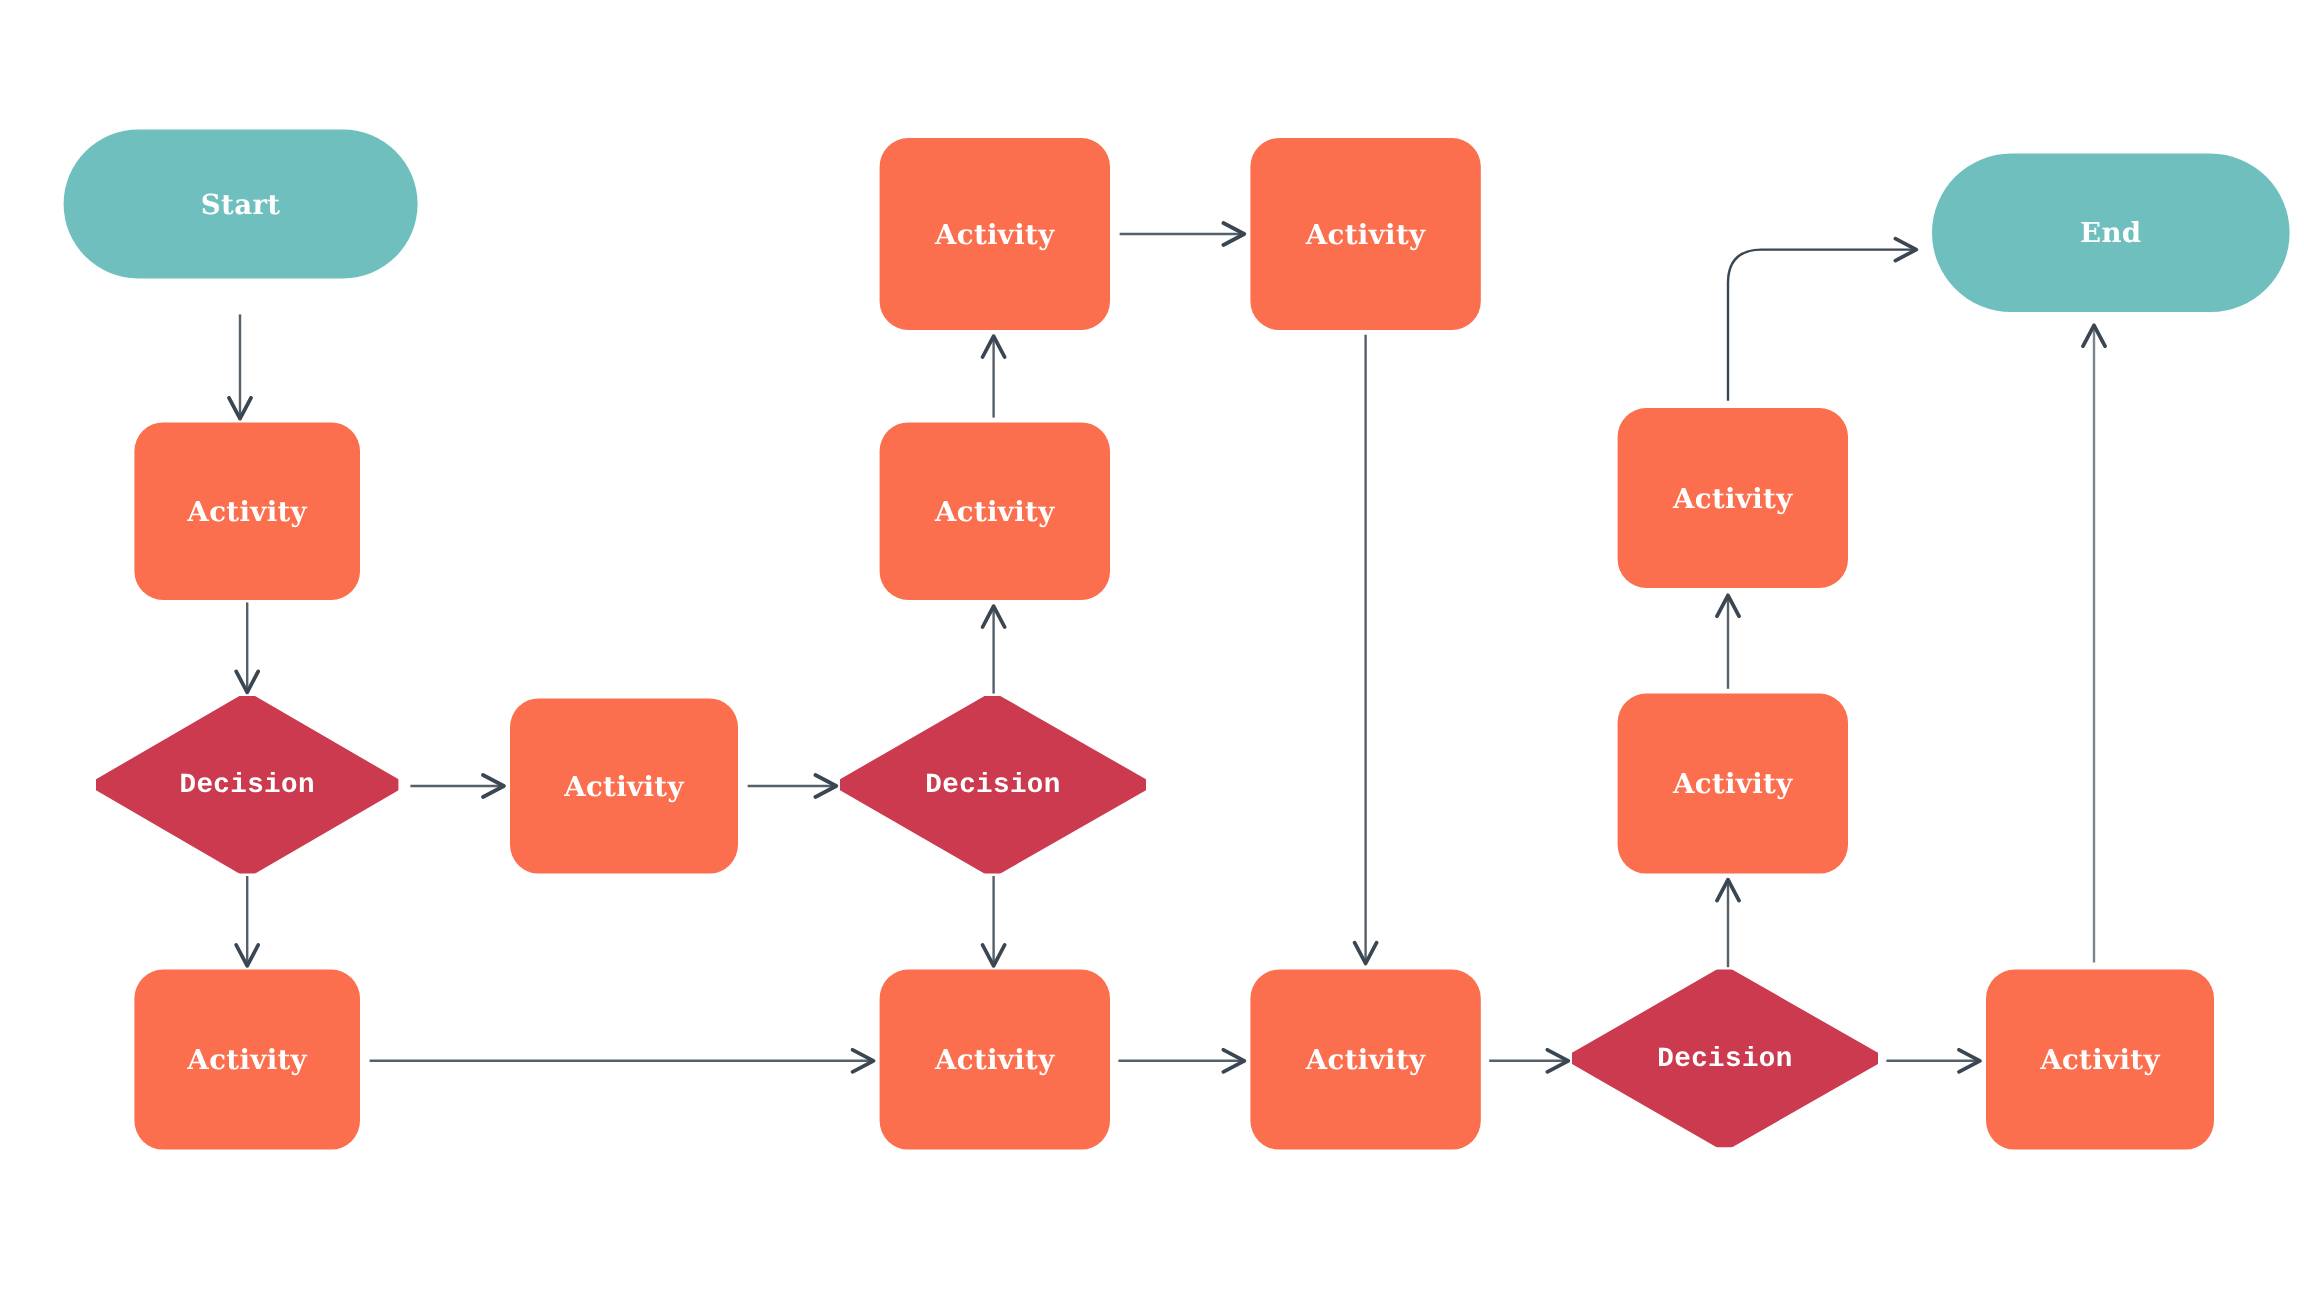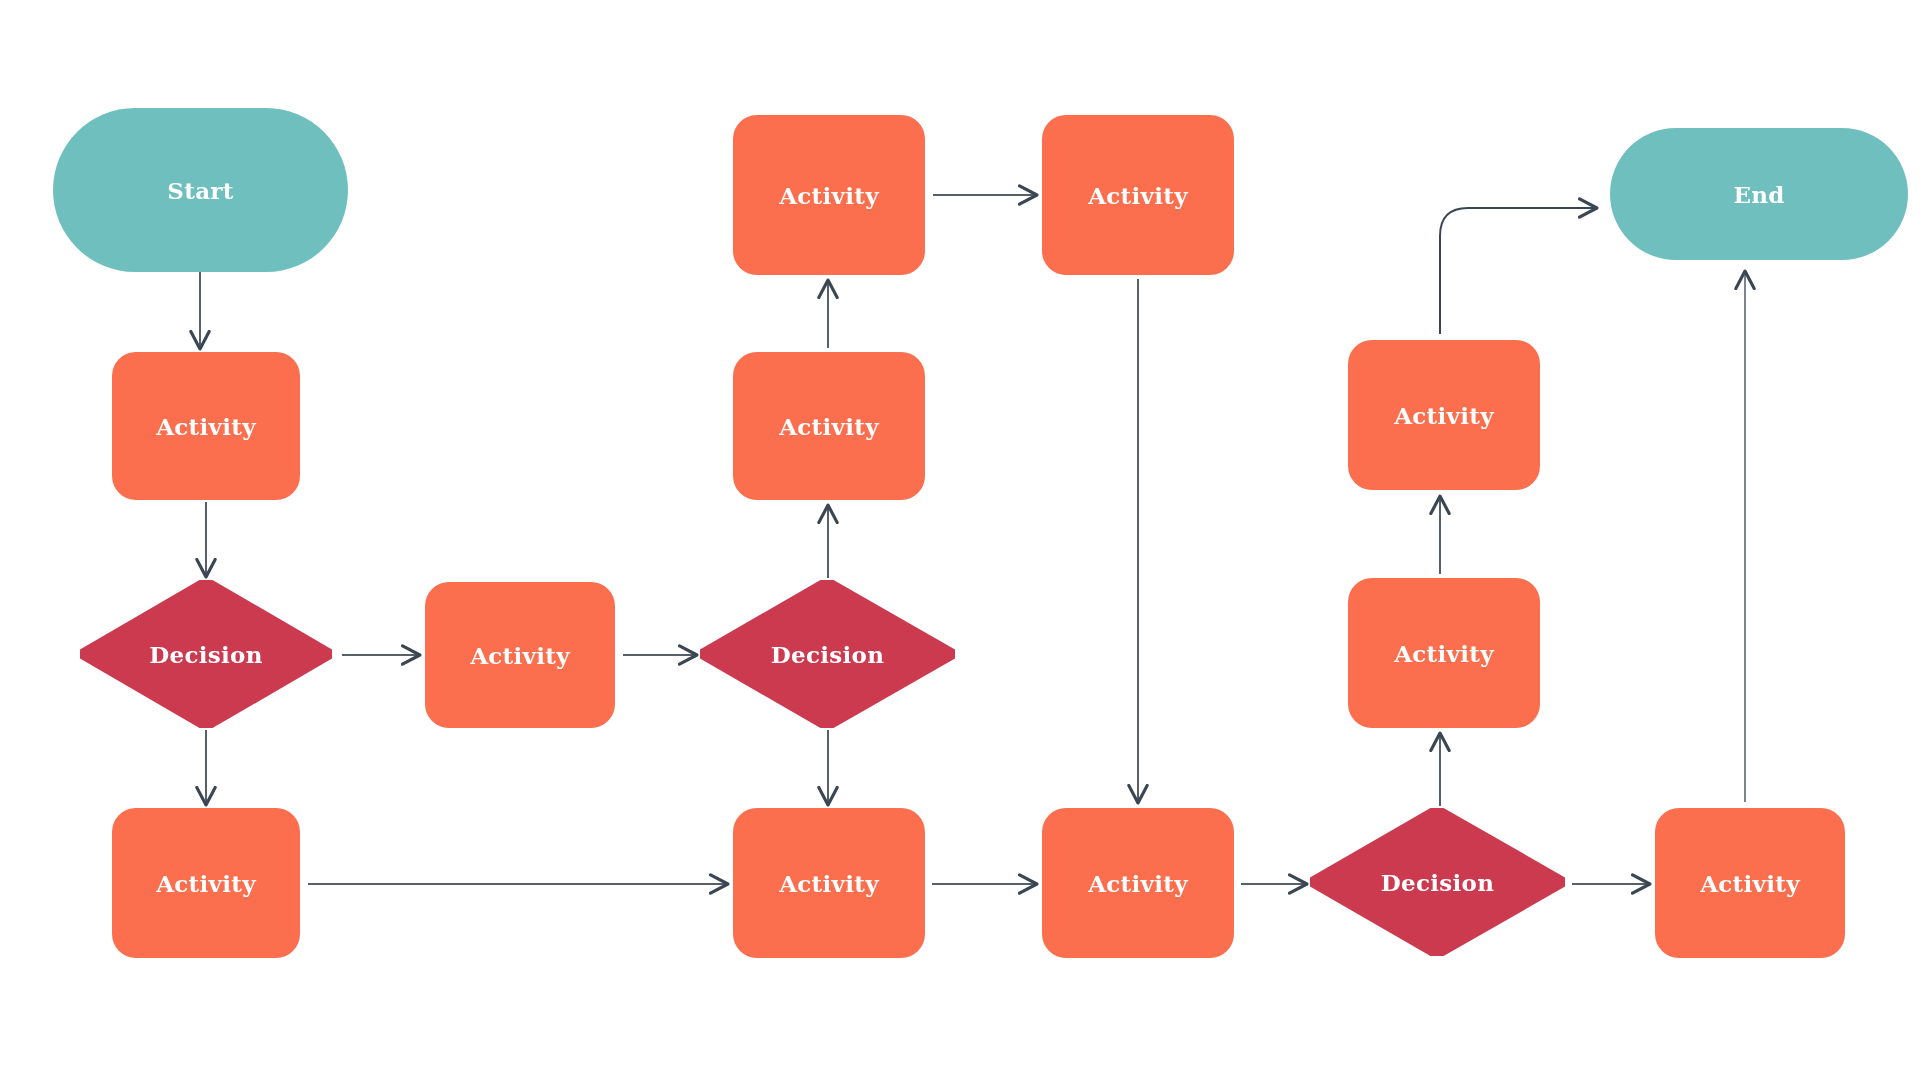--- a/index.html
+++ b/index.html
@@ -57,20 +57,21 @@
   .node-decision .diamond-shape {
     position: absolute;
     left: 0;
     top: 0;
     width: 100%;
     height: 100%;
   }
   .node-decision .label {
     position: relative;
     z-index: 2;
+    font-family: Liberation Mono, monospace;
   }
 </style>
 </head>
 <body>
 
 <div id="canvas">
 
   <svg id="edges" viewBox="0 0 1920 1080" width="1920" height="1080" xmlns="http://www.w3.org/2000/svg">
     <defs>
       <marker id="arrowOpen" viewBox="0 0 12 12" refX="10" refY="6" markerWidth="11" markerHeight="11" orient="auto-start-reverse">
@@ -108,21 +109,21 @@
 
     <line x1="1440" y1="574" x2="1440" y2="497" stroke="#55606B" stroke-width="2" marker-end="url(#arrowOpen)"></line>
 
     <path d="M 1440 334 L 1440 236 Q 1440 208 1468 208 L 1596 208" fill="none" stroke="#3A4652" stroke-width="2" marker-end="url(#arrowOpen)"></path>
 
     <line x1="1572" y1="884" x2="1649" y2="884" stroke="#55606B" stroke-width="2" marker-end="url(#arrowOpen)"></line>
 
     <line x1="1745" y1="802" x2="1745" y2="272" stroke="#7C858E" stroke-width="2" marker-end="url(#arrowOpen)"></line>
   </svg>
 
-  <div class="node node-terminator" style="left:53px; top:108px; width:295px; height:164px; background:#6FBFBF;">
+  <div class="node node-terminator" style="left:53px; top:108px; width:295px; height:124px; background:#6FBFBF;">
     <span class="label">Start</span>
   </div>
 
   <div class="node node-activity" style="left:112px; top:352px; width:188px; height:148px; background:#FB6E4E;">
     <span class="label">Activity</span>
   </div>
 
   <div class="node node-decision" style="left:80px; top:580px; width:252px; height:148px;">
     <svg class="diamond-shape" viewBox="0 0 252 148" preserveAspectRatio="none">
       <polygon points="126,2 250,74 126,146 2,74" fill="#CC3A50" stroke="#CC3A50" stroke-width="10" stroke-linejoin="round"></polygon>

